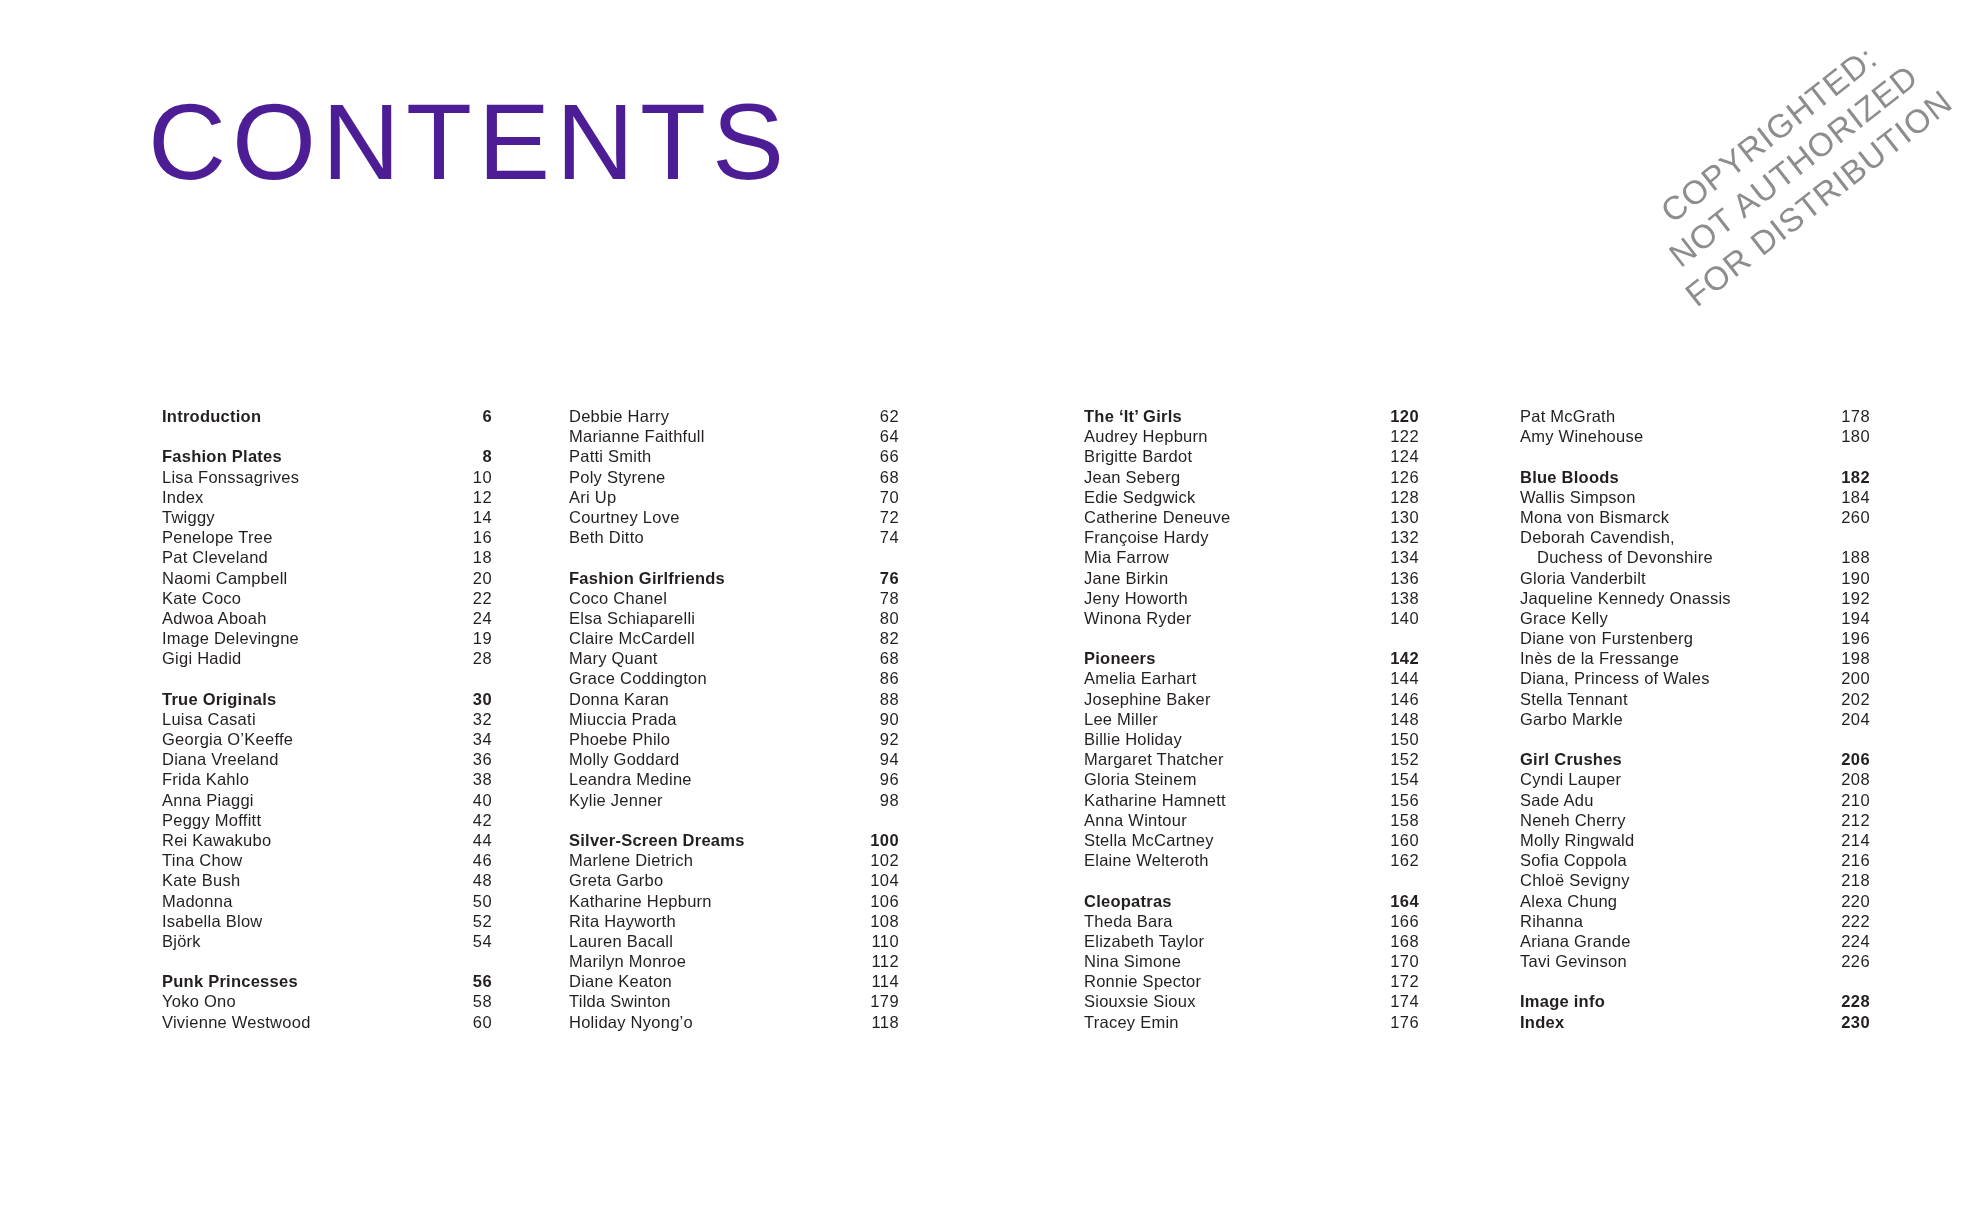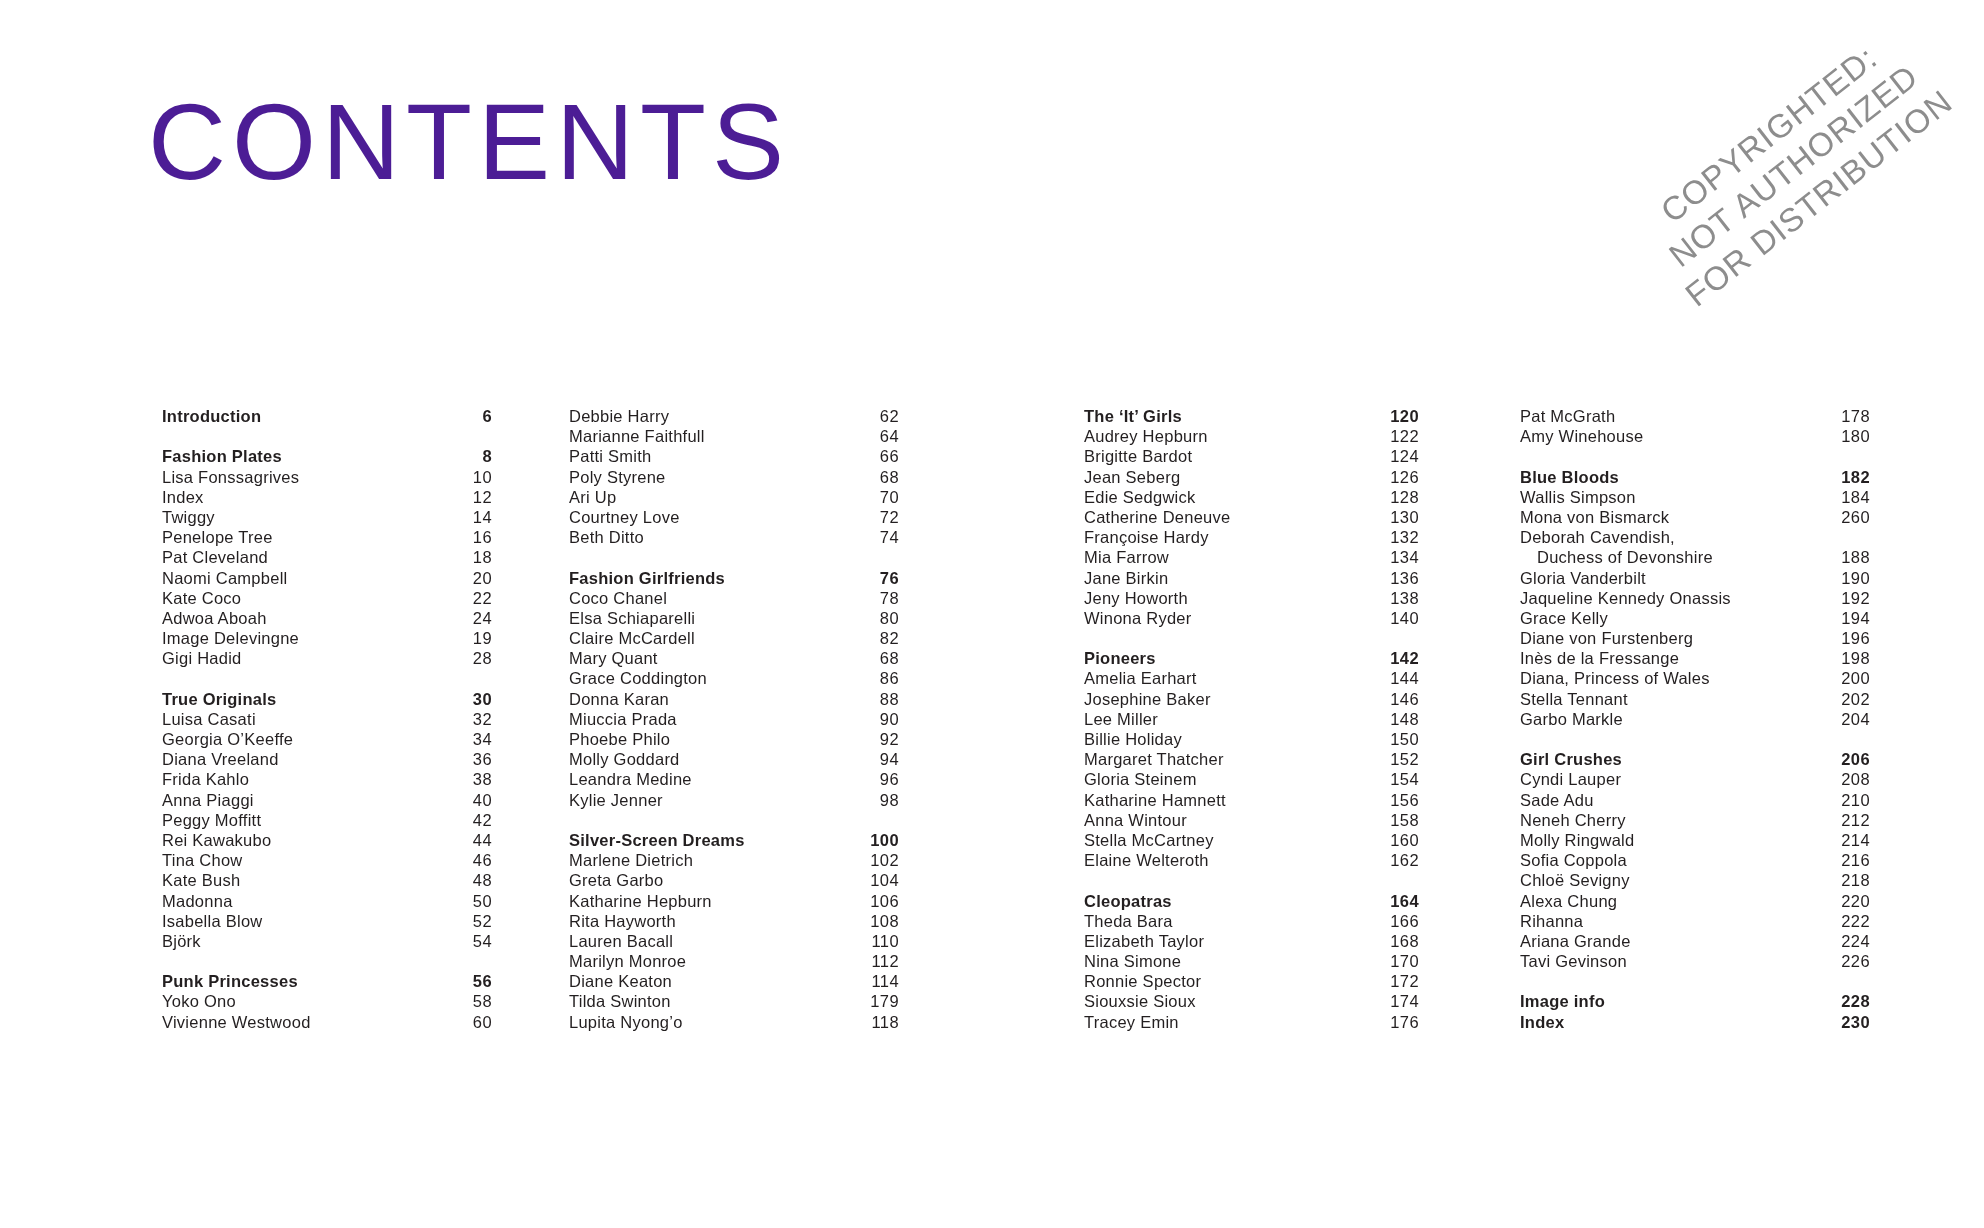--- a/index.html
+++ b/index.html
@@ -207,21 +207,21 @@
         <div class="row gap"></div>
         <div class="row bold">Silver-Screen Dreams</div>
         <div class="row">Marlene Dietrich</div>
         <div class="row">Greta Garbo</div>
         <div class="row">Katharine Hepburn</div>
         <div class="row">Rita Hayworth</div>
         <div class="row">Lauren Bacall</div>
         <div class="row">Marilyn Monroe</div>
         <div class="row">Diane Keaton</div>
         <div class="row">Tilda Swinton</div>
-        <div class="row">Lupita Nyong’o</div>
+        <div class="row">Holiday Nyong’o</div>
       </div>
       <div class="nums">
         <div class="num">62</div>
         <div class="num">64</div>
         <div class="num">66</div>
         <div class="num">68</div>
         <div class="num">70</div>
         <div class="num">72</div>
         <div class="num">74</div>
         <div class="num"></div>

